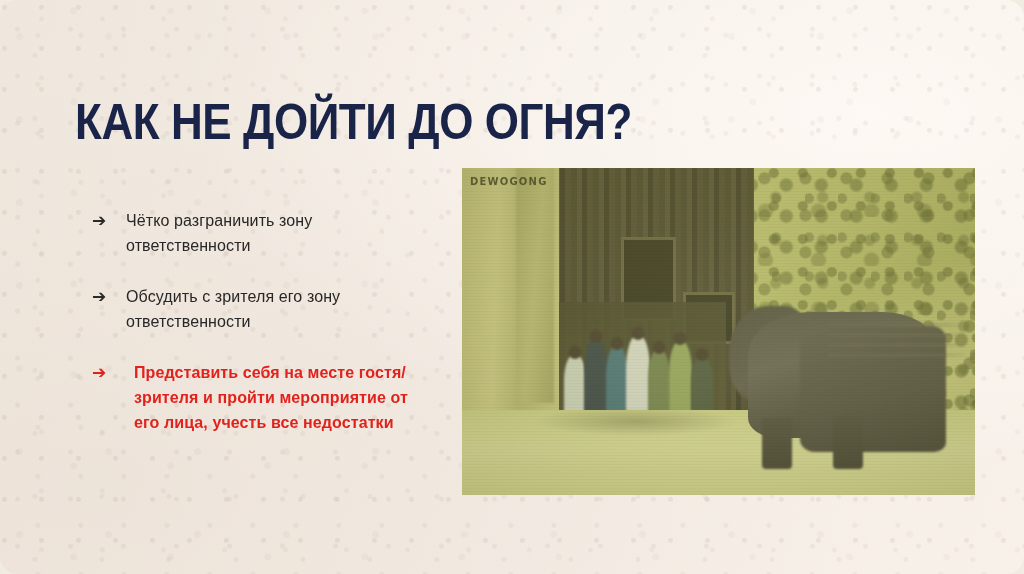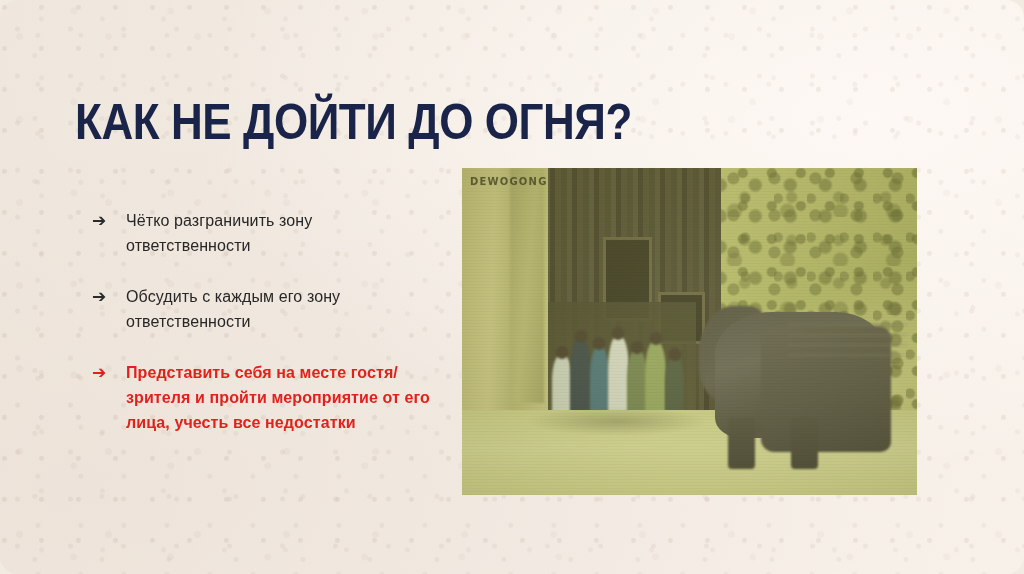--- a/index.html
+++ b/index.html
@@ -65,27 +65,27 @@
     color:#2b2b2b;
     font-family:"DejaVu Sans", sans-serif;
   }
   .bullet .btext {
     font-size:16px;
     line-height:25px;
     color:#272727;
     letter-spacing:.1px;
   }
   .bullet.red .arrow { color:#e2211c; }
-  .bullet.red .btext { color:#e2211c; font-weight:bold; }
+  .bullet.red .btext { color:#e2211c; font-weight:bold;margin-left:8px; }
 
   
   .photo {
     position:absolute;
     left:462px; top:168px;
-    width:455px; height:327px;
+    width:513px; height:327px;
     overflow:hidden;
     background:#b9bd6a;
     box-shadow:0 0 0 0 rgba(0,0,0,0);
   }
   .ph-layer { position:absolute; inset:0; }
 
   
   .rock {
     position:absolute; left:54%; top:0; width:46%; height:100%;
     background:
@@ -219,21 +219,21 @@
 
   <div class="bullets">
 
     <div class="bullet">
       <span class="arrow">➔</span>
       <span class="btext">Чётко разграничить зону ответственности</span>
     </div>
 
     <div class="bullet">
       <span class="arrow">➔</span>
-      <span class="btext">Обсудить с каждым его зону ответственности</span>
+      <span class="btext">Обсудить с зрителя его зону ответственности</span>
     </div>
 
     <div class="bullet red">
       <span class="arrow">➔</span>
       <span class="btext">Представить себя на месте гостя/зрителя и пройти мероприятие от его лица, учесть все недостатки</span>
     </div>
 
   </div>
 
   <div class="photo">

